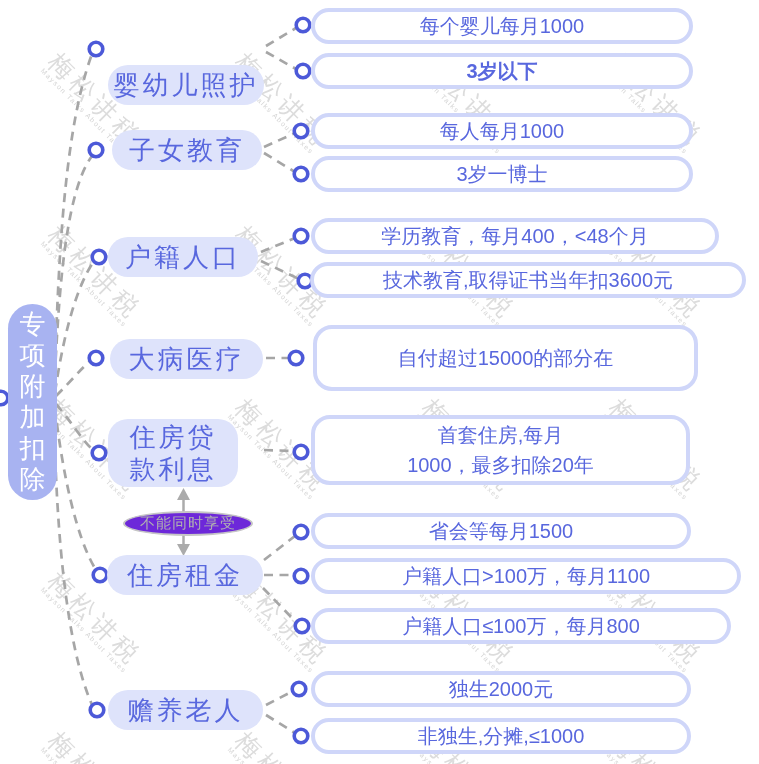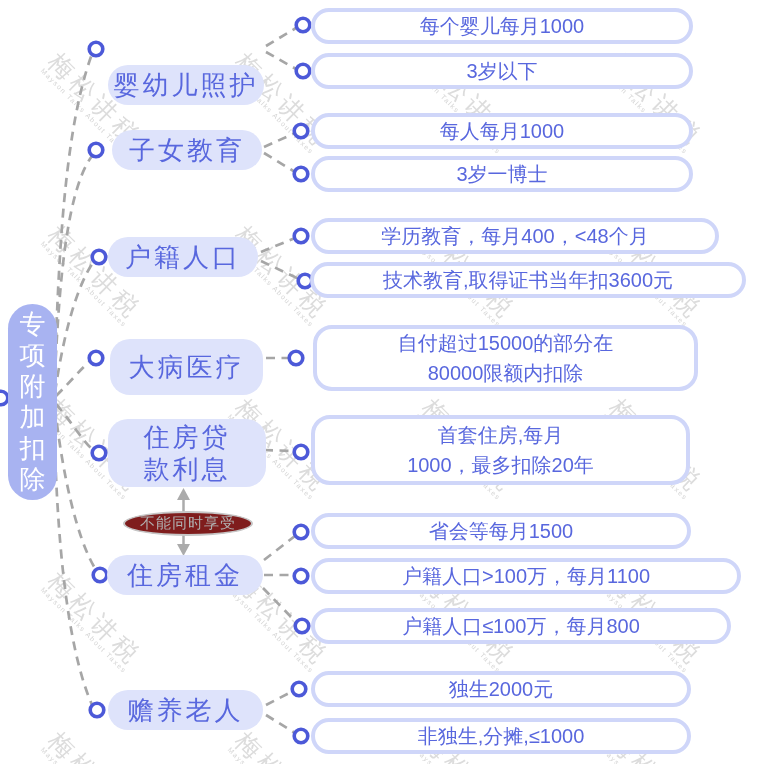--- a/index.html
+++ b/index.html
@@ -15,21 +15,21 @@
   
   .root{position:absolute;background:#a8b3f1;border-radius:25px;color:#ffffff;
         display:flex;align-items:center;justify-content:center;z-index:2;}
   .root-label{width:28px;font-size:26px;line-height:31px;word-break:break-all;text-align:center;}
   .branch{position:absolute;background:#dee3fb;border-radius:20px;color:#5867de;
           display:flex;flex-direction:column;align-items:center;justify-content:center;
           font-size:26px;letter-spacing:3px;line-height:32px;white-space:nowrap;z-index:2;}
   .leaf{position:absolute;background:#ffffff;border:4px solid #cfd6f9;border-radius:19px;
         color:#5867de;display:flex;flex-direction:column;align-items:center;justify-content:center;
         font-size:20px;line-height:30px;white-space:nowrap;box-sizing:border-box;z-index:2;}
-  .note{position:absolute;background:#7f1d1d;border:2px solid #c6c6c6;border-radius:50%;
+  .note{position:absolute;background:#6d28d9;border:2px solid #c6c6c6;border-radius:50%;
         color:#b0b0b0;font-size:15px;letter-spacing:1px;display:flex;align-items:center;
         justify-content:center;box-sizing:border-box;z-index:3;white-space:nowrap;}
 </style>
 </head>
 <body>
 
 <div class="stage">
   <div id="wm-layer">
       <div class="wm" style="left: 94px; top: 101px;">
         <span class="wm-big">梅松讲税</span>
@@ -161,49 +161,48 @@
   <div class="root" id="root-node" style="left:8px;top:304px;width:49px;height:196px;">
     <div class="root-label">专项附加扣除</div>
   </div>
   <div id="node-layer">
       <div class="branch" style="left: 108px; top: 29px; width: 156px; height: 40px; margin-top: 36px;">
         <div>婴幼儿照护</div>
       </div>
       <div class="leaf" style="left: 311px; top: 8px; width: 382px; height: 36px;">
         <div>每个婴儿每月1000</div>
       </div>
-      <div class="leaf" style="left: 311px; top: 53px; width: 382px; height: 36px;">
+      <div class="leaf" style="left: 311px; top: 53px; width: 382px; height: 36px; font-weight: bold;">
         <div>3岁以下</div>
       </div>
       <div class="branch" style="left: 112px; top: 130px; width: 150px; height: 40px;">
         <div>子女教育</div>
       </div>
       <div class="leaf" style="left: 311px; top: 113px; width: 382px; height: 36px;">
         <div>每人每月1000</div>
       </div>
       <div class="leaf" style="left: 311px; top: 156px; width: 382px; height: 36px;">
         <div>3岁一博士</div>
       </div>
       <div class="branch" style="left: 108px; top: 237px; width: 150px; height: 40px;">
         <div>户籍人口</div>
       </div>
       <div class="leaf" style="left: 311px; top: 218px; width: 408px; height: 36px;">
         <div>学历教育，每月400，&lt;48个月</div>
       </div>
       <div class="leaf" style="left: 310px; top: 262px; width: 436px; height: 36px;">
         <div>技术教育,取得证书当年扣3600元</div>
       </div>
-      <div class="branch" style="left: 110px; top: 339px; width: 153px; height: 56px;">
+      <div class="branch" style="left: 110px; top: 339px; width: 153px; height: 40px;">
         <div>大病医疗</div>
       </div>
       <div class="leaf" style="left: 313px; top: 325px; width: 385px; height: 66px;">
         <div>自付超过15000的部分在</div>
-        <div>80000限额内扣除</div>
-      </div>
-      <div class="branch" style="left: 108px; top: 419px; width: 158px; height: 68px;">
+      </div>
+      <div class="branch" style="left: 108px; top: 419px; width: 130px; height: 68px;">
         <div>住房贷</div>
         <div>款利息</div>
       </div>
       <div class="leaf" style="left: 311px; top: 415px; width: 379px; height: 70px;">
         <div>首套住房,每月</div>
         <div>1000，最多扣除20年</div>
       </div>
       <div class="branch" style="left: 107px; top: 555px; width: 156px; height: 40px;">
         <div>住房租金</div>
       </div>

